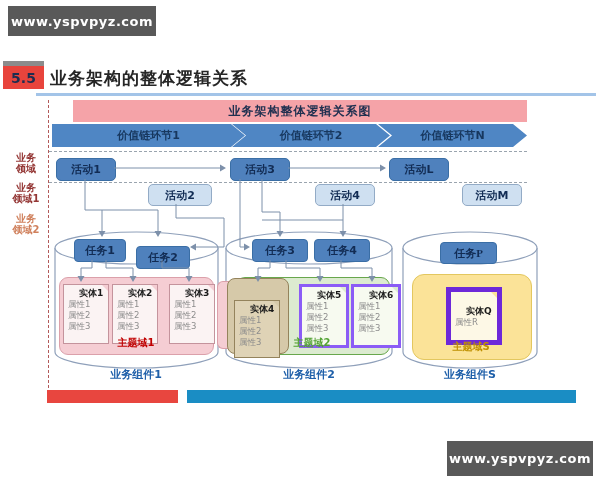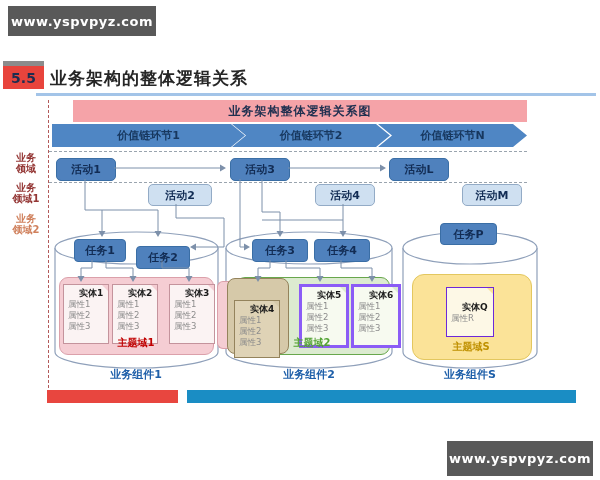--- a/index.html
+++ b/index.html
@@ -53,21 +53,21 @@
   .domlab{font-size:10px;font-weight:bold;text-align:center;}
   .domlab-pink{color:#c00000;}
   .domlab-green{color:#53a234;}
   .domlab-yellow{color:#bf9000;}
 
   
   .card{position:absolute;overflow:hidden;}
   .card-pink{background:#fbf3f3;border:1px solid #c4939c;}
   .card-green{background:#f7faf0;border:3px solid #8b5cf6;}
   .card-tan{background:#dfd3b6;border:1px solid #94835c;}
-  .card-yellow{background:#fdf8e6;border:1px solid #6d28d9;}
+  .card-yellow{background:#fdf8e6;border:5px solid #6d28d9;}
   .fold{position:absolute;top:-1px;right:-1px;width:0;height:0;border-left:8px solid transparent;}
   .fold-pink{border-top:8px solid #f5cdd3;}
   .fold-green{border-top:8px solid #dcebd0;}
   .fold-tan{border-top:8px solid #d6c9a9;}
   .fold-yellow{border-top:8px solid #fbe398;}
   .card-title{font-size:9px;font-weight:bold;color:#1a1a1a;padding:3px 2px 0 15px;line-height:11px;}
   .card-attr{font-size:8.5px;color:#8c8c8c;padding-left:4px;line-height:11px;}
 
   .complab{top:367px;text-align:center;font-size:11px;font-weight:bold;color:#1e5fa9;}
 
@@ -189,21 +189,21 @@
   <div class="abs box box-dark" style="left:389px;top:158px;width:58px;height:21px;">活动L</div>
 
   <div class="abs box box-light" style="left:148px;top:184px;width:62px;height:20px;">活动2</div>
   <div class="abs box box-light" style="left:315px;top:184px;width:58px;height:20px;">活动4</div>
   <div class="abs box box-light" style="left:462px;top:184px;width:58px;height:20px;">活动M</div>
 
   <div class="abs box box-task" style="left:74px;top:239px;width:50px;height:21px;">任务1</div>
   <div class="abs box box-task" style="left:136px;top:246px;width:52px;height:21px;">任务2</div>
   <div class="abs box box-task" style="left:252px;top:239px;width:54px;height:21px;">任务3</div>
   <div class="abs box box-task" style="left:314px;top:239px;width:54px;height:21px;">任务4</div>
-  <div class="abs box box-task" style="left:440px;top:223px;width:55px;height:20px;">任务P</div>
+  <div class="abs box box-task" style="left:440px;top:242px;width:55px;height:20px;font-family:Liberation Serif, serif;">任务P</div>
 
   <div class="abs complab" style="left:76px;width:120px;">业务组件1</div>
   <div class="abs complab" style="left:249px;width:120px;">业务组件2</div>
   <div class="abs complab" style="left:410px;width:120px;">业务组件S</div>
 
   <div class="abs bar bar-red"></div>
   <div class="abs bar bar-blue"></div>
 
   <div class="abs wm wm-bottom">www.yspvpyz.com</div>
 

